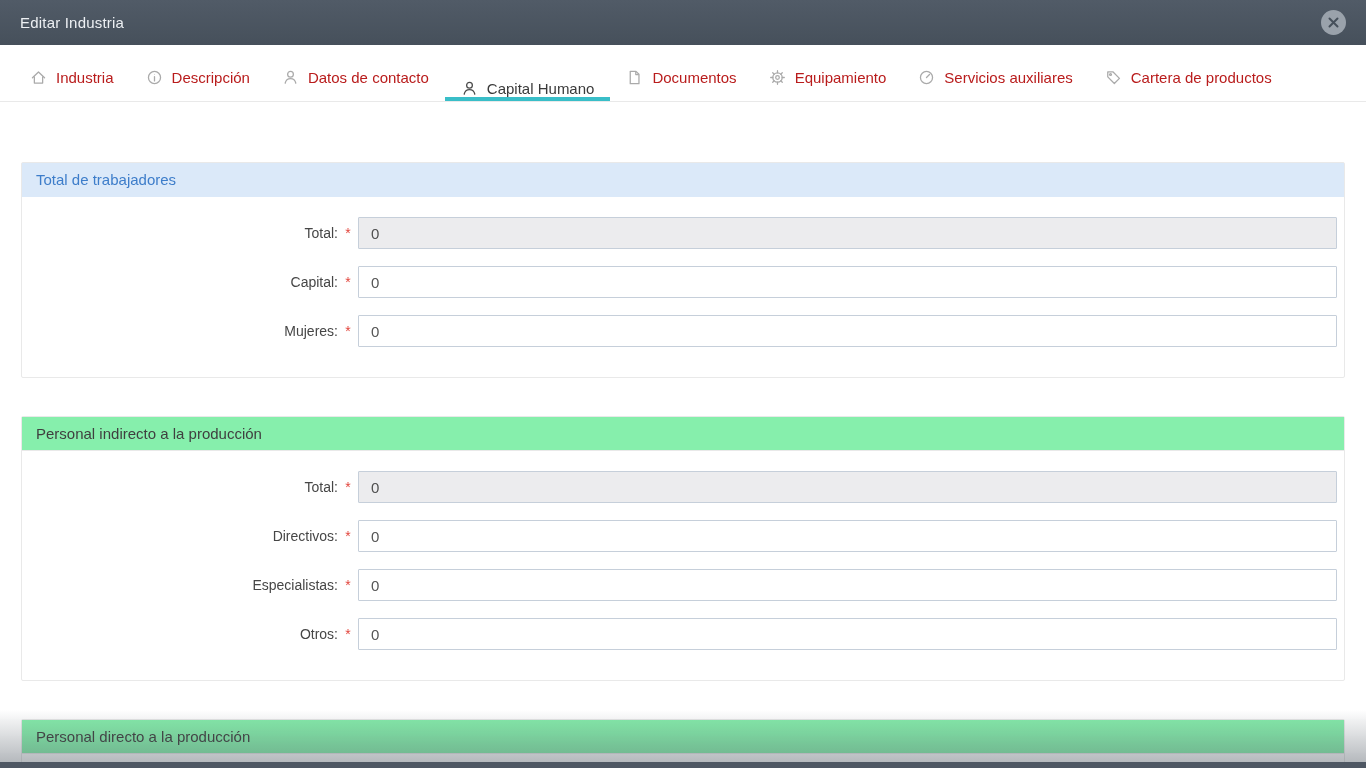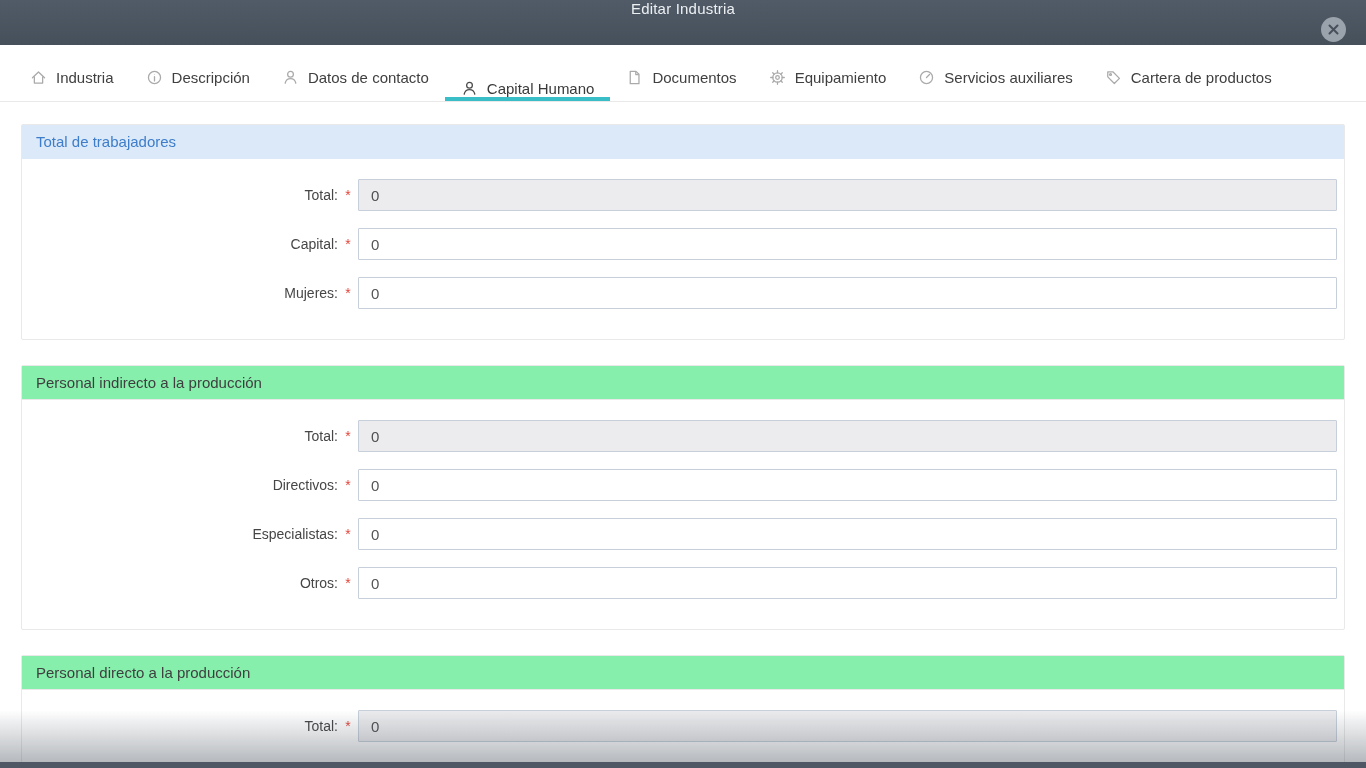--- a/index.html
+++ b/index.html
@@ -11,21 +11,20 @@
     background: #ffffff;
     font-family: "Liberation Sans", "DejaVu Sans", sans-serif;
   }
   
   .titlebar {
     height: 45px;
     background: linear-gradient(#515b67, #46505b);
     display: flex;
     align-items: center;
     padding: 0 20px;
-    flex-direction: column;
   }
   .titlebar-title {
     color: #edf0f3;
     font-size: 15px;
     letter-spacing: .2px;
   }
   .close-btn {
     margin-left: auto;
     width: 25px;
     height: 25px;
@@ -44,35 +43,36 @@
     flex-wrap: wrap;
     border-bottom: 1px solid #e9e9e9;
   }
   .tab {
     display: flex;
     align-items: center;
     gap: 9px;
     padding: 0 16px;
     height: 40px;
     font-size: 15px;
-    color: #404040;
+    color: #b91c1c;
     cursor: pointer;
     border-bottom: 4px solid transparent;
     white-space: nowrap;
   }
   .tab .ticon { color: #aaaaaa; display: flex; }
   .tab.active { color: #3a3a3a; border-bottom-color: #39bec8; align-items: flex-end; }
   .tab.active .ticon { color: #4a4a4a; }
   
   .content { padding: 22px 21px 0 21px; }
   .panel {
     border: 1px solid #e9e9e9;
     border-radius: 2px;
     margin-bottom: 25px;
     background: #fff;
+    margin-top: 38px;
   }
   .panel-header {
     padding: 8px 14px;
     font-size: 15px;
     background: #86efac;
     color: #3f3f3f;
     border-bottom: 1px solid #e9e9e9;
   }
   .panel-header.primary {
     background: #dbe9f9;

